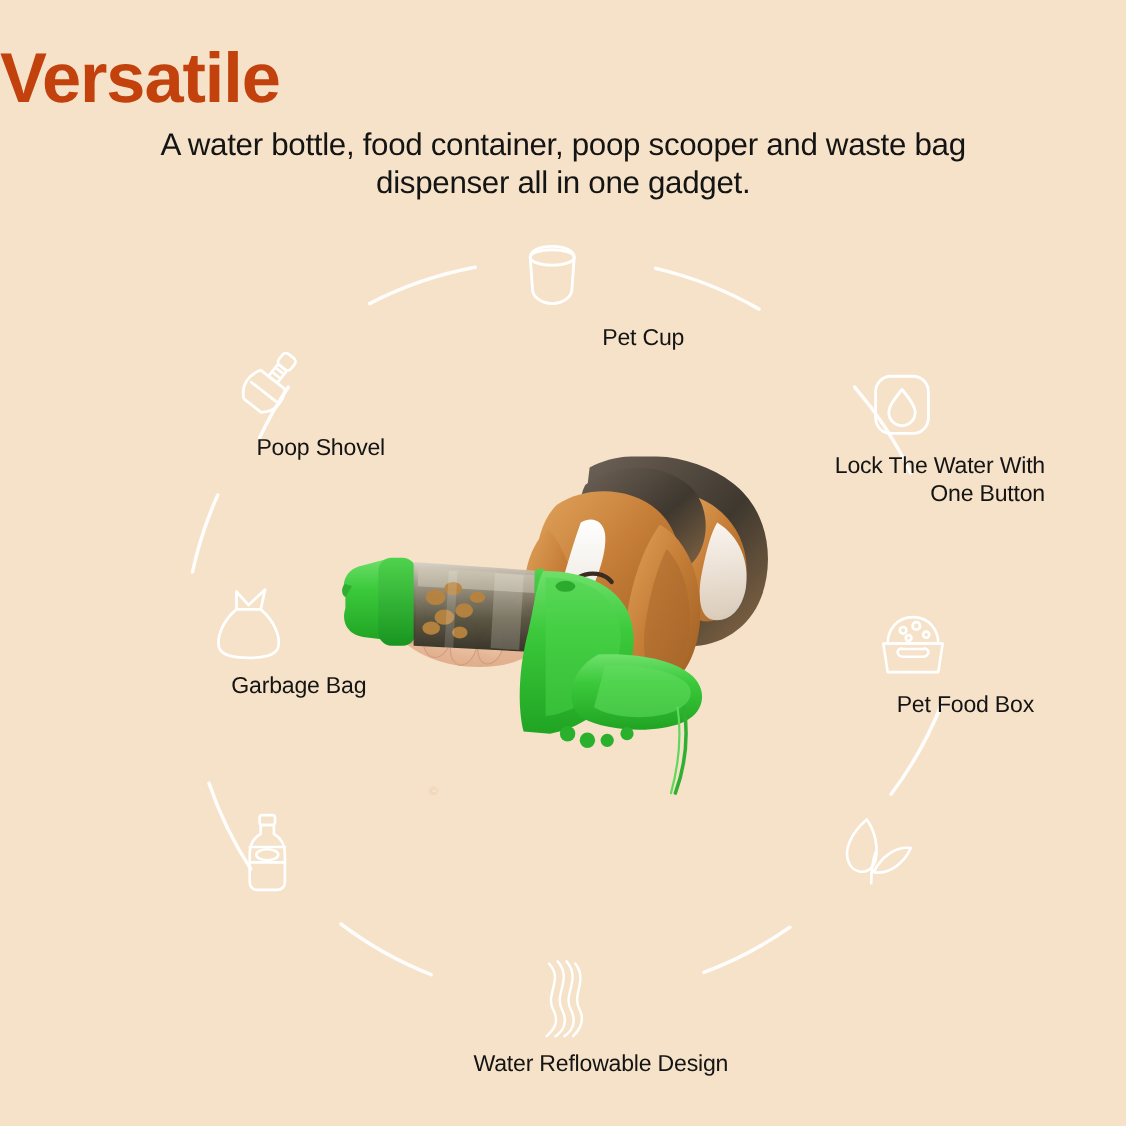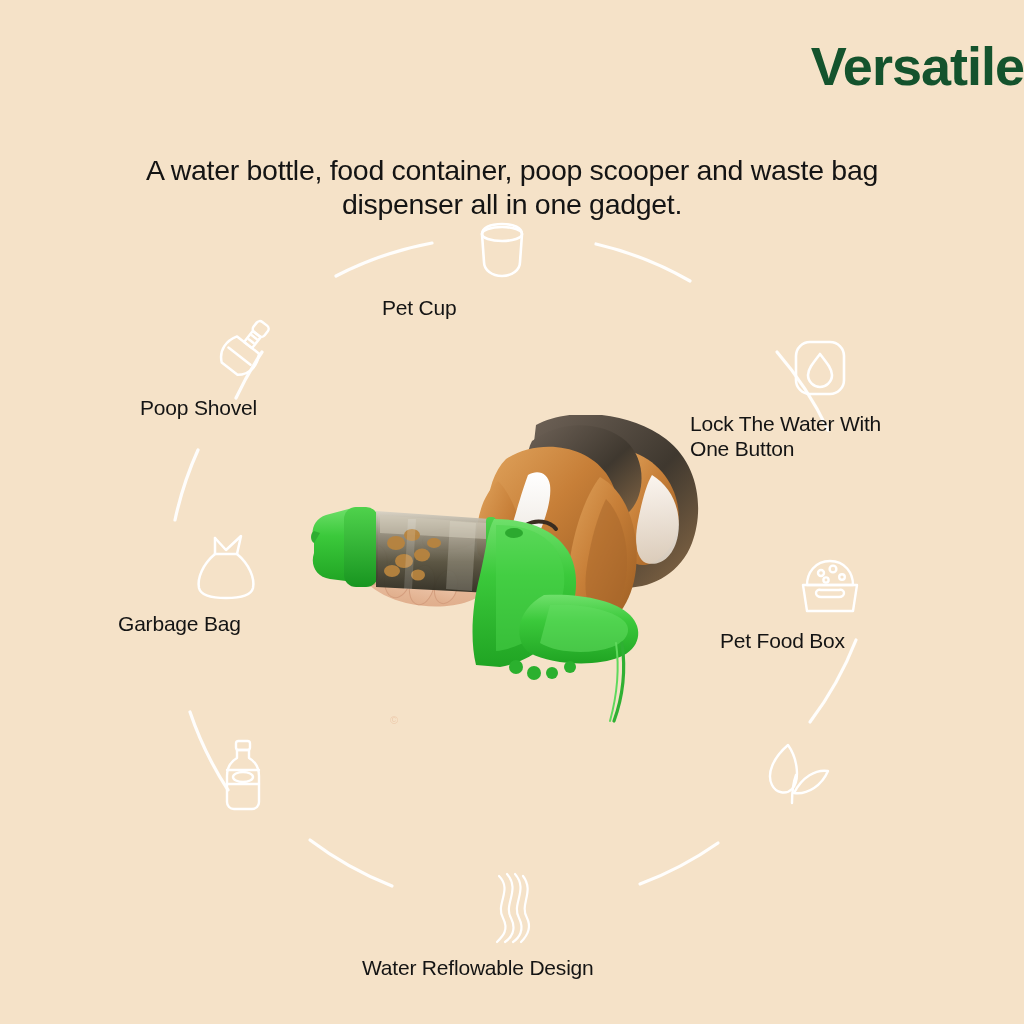--- a/index.html
+++ b/index.html
@@ -8,45 +8,45 @@
     background:#F5E2C8;
     font-family:"Liberation Sans", sans-serif;
     position:relative;
     overflow:hidden;
   }
   #stage { position:absolute; inset:0; }
 
   
   .title {
     position:absolute; left:0; right:0; top:38px;
-    text-align:right;
-    font-size:54px; font-weight:700; letter-spacing:-1px;
-    color:#14532d; line-height:1.05;
+    text-align:left;
+    font-size:64px; font-weight:700; letter-spacing:-1px;
+    color:#c2410c; line-height:1.05;
   }
   .subtitle {
     position:absolute; left:50%; transform:translateX(-50%); top:116px;
     width:840px; text-align:center;
     font-size:28.5px; font-weight:500; color:#141414;
-    line-height:1.18; letter-spacing:-0.3px;margin-top:38px;
+    line-height:1.18; letter-spacing:-0.3px;
   }
 
   
   .arcs { position:absolute; inset:0; pointer-events:none; }
 
   
   .hero { position:absolute; left:300px; top:415px; width:420px; height:320px; }
 
   
   .node { position:absolute; }
   .node .ico {
     display:flex; align-items:flex-end; justify-content:center;
     height:72px;
   }
   .node .lbl {
-    text-align:left;
+    text-align:right;
     font-size:21px; font-weight:500; color:#141414;
     line-height:1.17; letter-spacing:-0.2px;
     margin-top:12px; white-space:pre-line;
   }
 
   .n-cup      { left:382px; top:212px;  width:240px; }
   .n-lock     { left:690px; top:328px;  width:260px; }
   .n-food     { left:720px; top:545px;  width:220px; }
   .n-eco      { left:645px; top:735px;  width:300px; }
   .n-reflow   { left:362px; top:872px;  width:300px; }

